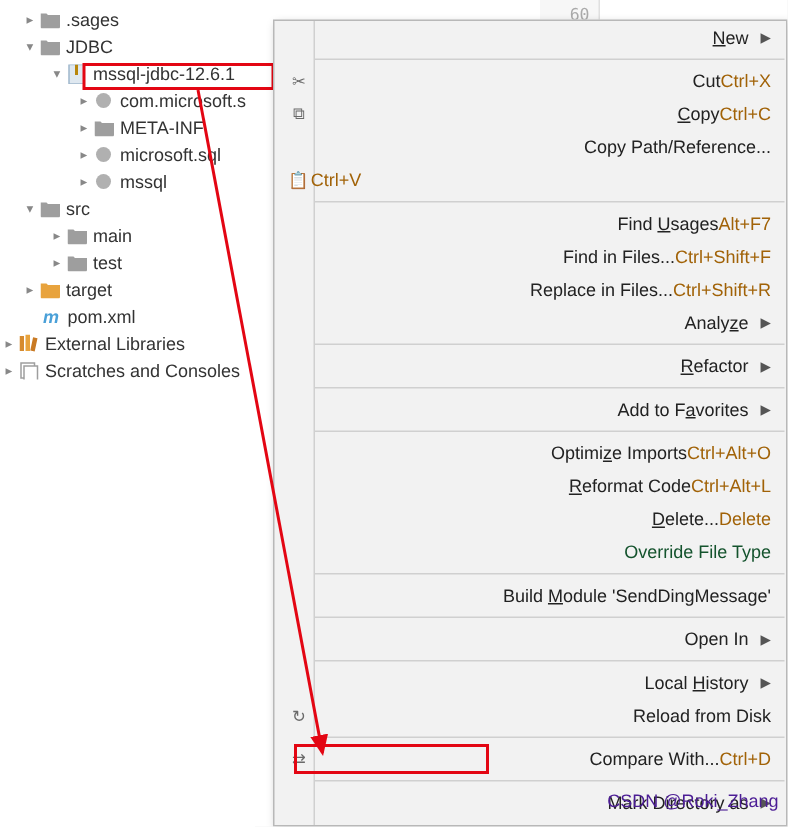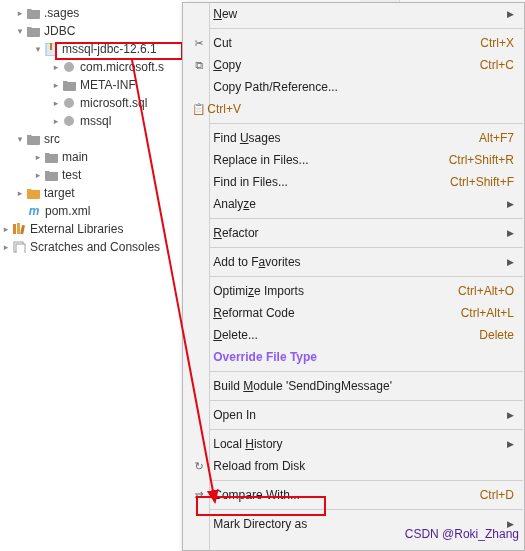--- a/index.html
+++ b/index.html
@@ -61,22 +61,23 @@
   left: 130px; top: 60px;
   width: 130px; height: 450px;
   pointer-events: none;
   z-index: 5;
 }
 .ctx-menu {
   width: 348px;
   background: #f2f2f2;
   border: 1px solid #b8b8b8;
   box-shadow: 2px 2px 6px rgba(0,0,0,0.25);
-  margin-top: 2px;
+  margin-top: 13px;
   position: relative;
+  text-align: right;
 }
 .gutter-line {
   position: absolute;
   left: 26px; top: 0; bottom: 0;
   width: 1px;
   background: #d0d0d0;
 }
 .menu-item {
   display: flex;
   align-items: center;
@@ -102,21 +103,21 @@
 .menu-item .mi-arrow {
   color: #555;
   font-size: 9px;
   margin-left: 8px;
 }
 .menu-sep {
   height: 1px;
   background: #d0d0d0;
   margin: 3px 1px 3px 27px;
 }
-.disabled { color: #8b5cf6; font-weight: bold; }
+.disabled { color: #14532d; }
 .highlight-box {
   position: absolute;
   border: 2px solid #e30613;
   left: 196px;
   top: 496px;
   width: 130px;
   height: 20px;
   pointer-events: none;
   z-index: 6;
 }
@@ -312,27 +313,27 @@
       <span class="mi-shortcut">Ctrl+V</span>
     </div>
     <div class="menu-sep"></div>
     <div class="menu-item">
       <span class="mi-icon"></span>
       <span class="mi-label">Find <u class="m">U</u>sages</span>
       <span class="mi-shortcut">Alt+F7</span>
     </div>
     <div class="menu-item">
       <span class="mi-icon"></span>
+      <span class="mi-label">Find in Files...</span>
+      <span class="mi-shortcut">Ctrl+Shift+F</span>
+    </div>
+    <div class="menu-item">
+      <span class="mi-icon"></span>
       <span class="mi-label">Replace in Files...</span>
       <span class="mi-shortcut">Ctrl+Shift+R</span>
-    </div>
-    <div class="menu-item">
-      <span class="mi-icon"></span>
-      <span class="mi-label">Find in Files...</span>
-      <span class="mi-shortcut">Ctrl+Shift+F</span>
     </div>
     <div class="menu-item">
       <span class="mi-icon"></span>
       <span class="mi-label">Analy<u class="m">z</u>e</span>
       <span class="mi-arrow">▶</span>
     </div>
     <div class="menu-sep"></div>
     <div class="menu-item">
       <span class="mi-icon"></span>
       <span class="mi-label"><u class="m">R</u>efactor</span>

